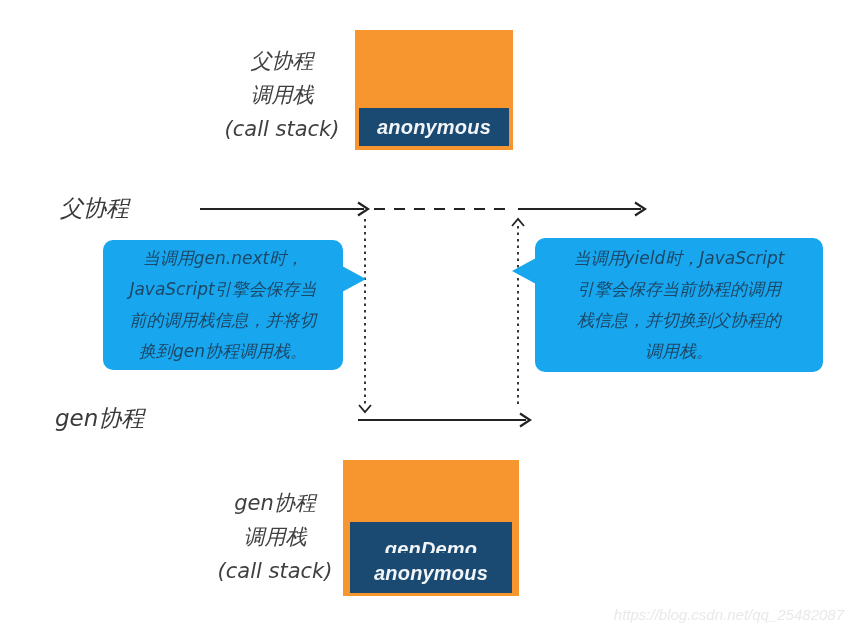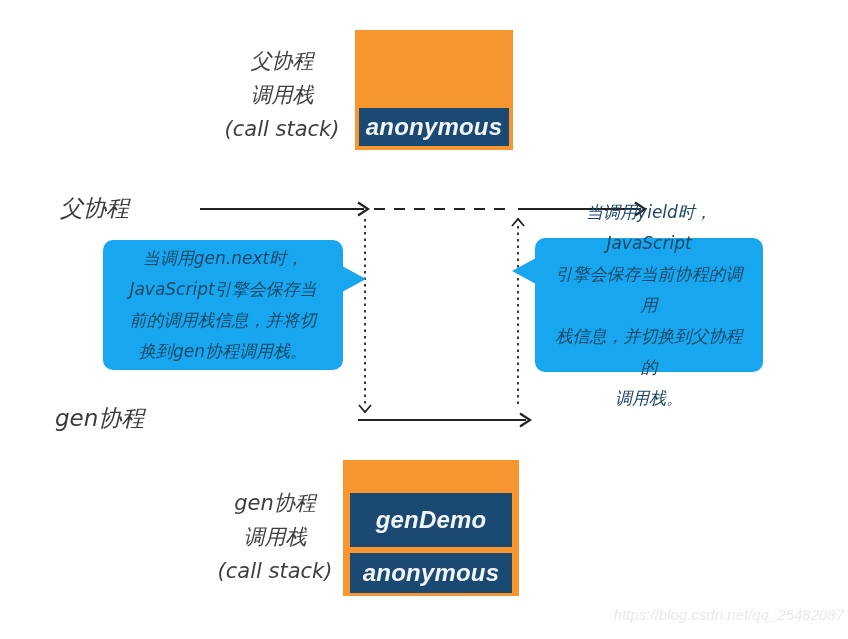--- a/index.html
+++ b/index.html
@@ -6,21 +6,21 @@
   #canvas{
     position:relative;width:848px;height:639px;background:#ffffff;overflow:hidden;
     font-family:"DejaVu Sans",sans-serif;
     font-style:italic;
   }
   
   .stack-box{background:#F7962F;position:absolute;}
   .frame{
     position:absolute;background:#1A4971;color:#F2F5F8;
     display:flex;align-items:center;justify-content:center;
-    font-family:"Liberation Sans",sans-serif;font-weight:bold;font-size:24px;
+    font-family:"Liberation Sans",sans-serif;font-weight:bold;font-size:20px;
     letter-spacing:.2px;
   }
   
   .stack-label{
     position:absolute;color:#3F3F3F;font-size:21px;line-height:34px;
     text-align:center;white-space:pre-line;
   }
   
   .lane-label{position:absolute;color:#3A3A3A;font-size:23px;}
   
@@ -93,32 +93,32 @@
   <div class="lane-label" style="left:55px;top:403px;">gen协程</div>
 
   <div class="bubble bubble-left" style="left:103px;top:240px;width:240px;height:130px;">
     <span>当调用gen.next时，
 JavaScript引擎会保存当
 前的调用栈信息，并将切
 换到gen协程调用栈。</span>
     <span class="tail"></span>
   </div>
 
-  <div class="bubble bubble-right" style="left:535px;top:238px;width:228px;height:134px;">
+  <div class="bubble bubble-right" style="left:535px;top:238px;width:288px;height:134px;">
     <span>当调用yield时，JavaScript
 引擎会保存当前协程的调用
 栈信息，并切换到父协程的
 调用栈。</span>
     <span class="tail"></span>
   </div>
 
   <div class="stack-label" style="left:205px;top:486px;width:140px;">gen协程
 调用栈
 (call stack)</div>
 
   <div class="stack-box" style="left:343px;top:460px;width:176px;height:136px;">
-    <div class="frame" style="left:7px;right:7px;top:33px;height:54px;">genDemo</div>
+    <div class="frame" style="left:7px;right:7px;top:62px;height:54px;">genDemo</div>
     <div class="frame" style="left:7px;right:7px;top:93px;height:40px;">anonymous</div>
   </div>
 
   <div class="watermark">https://blog.csdn.net/qq_25482087</div>
 
 </div>
 
 </body></html>

